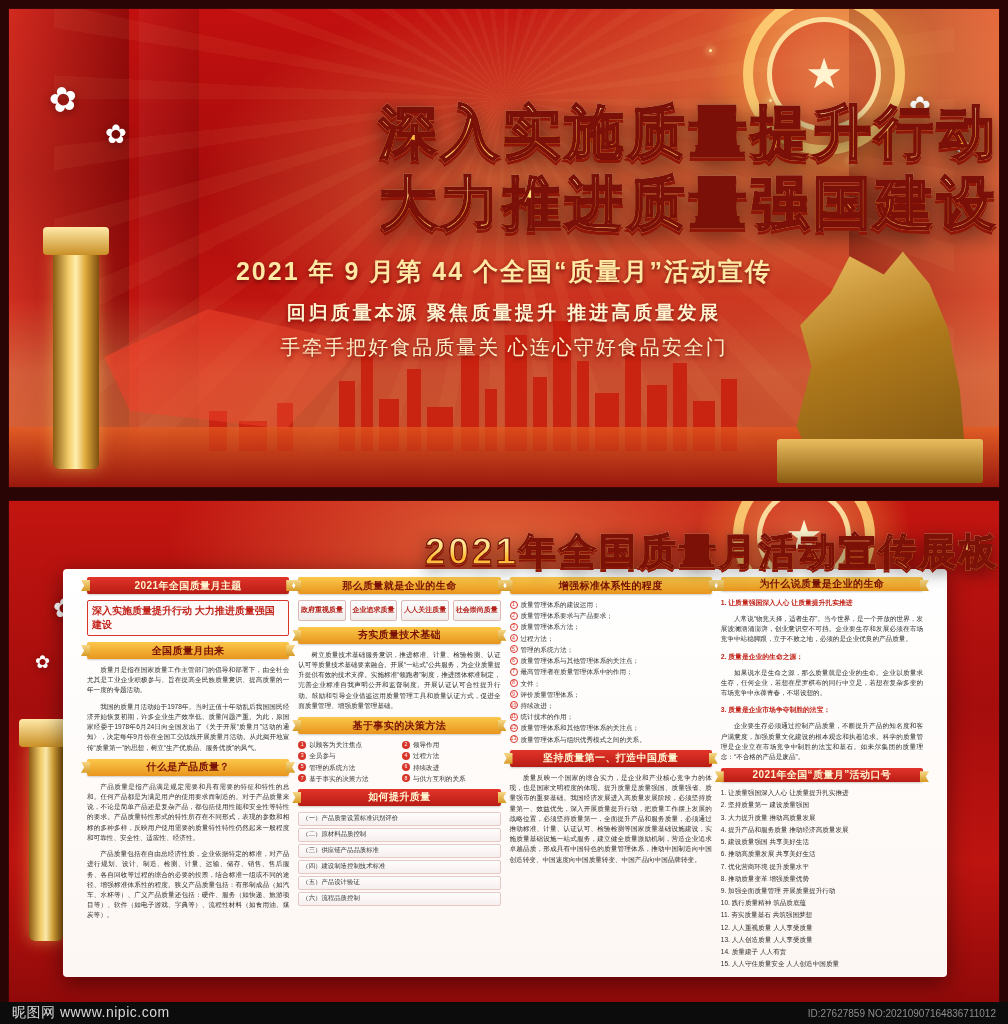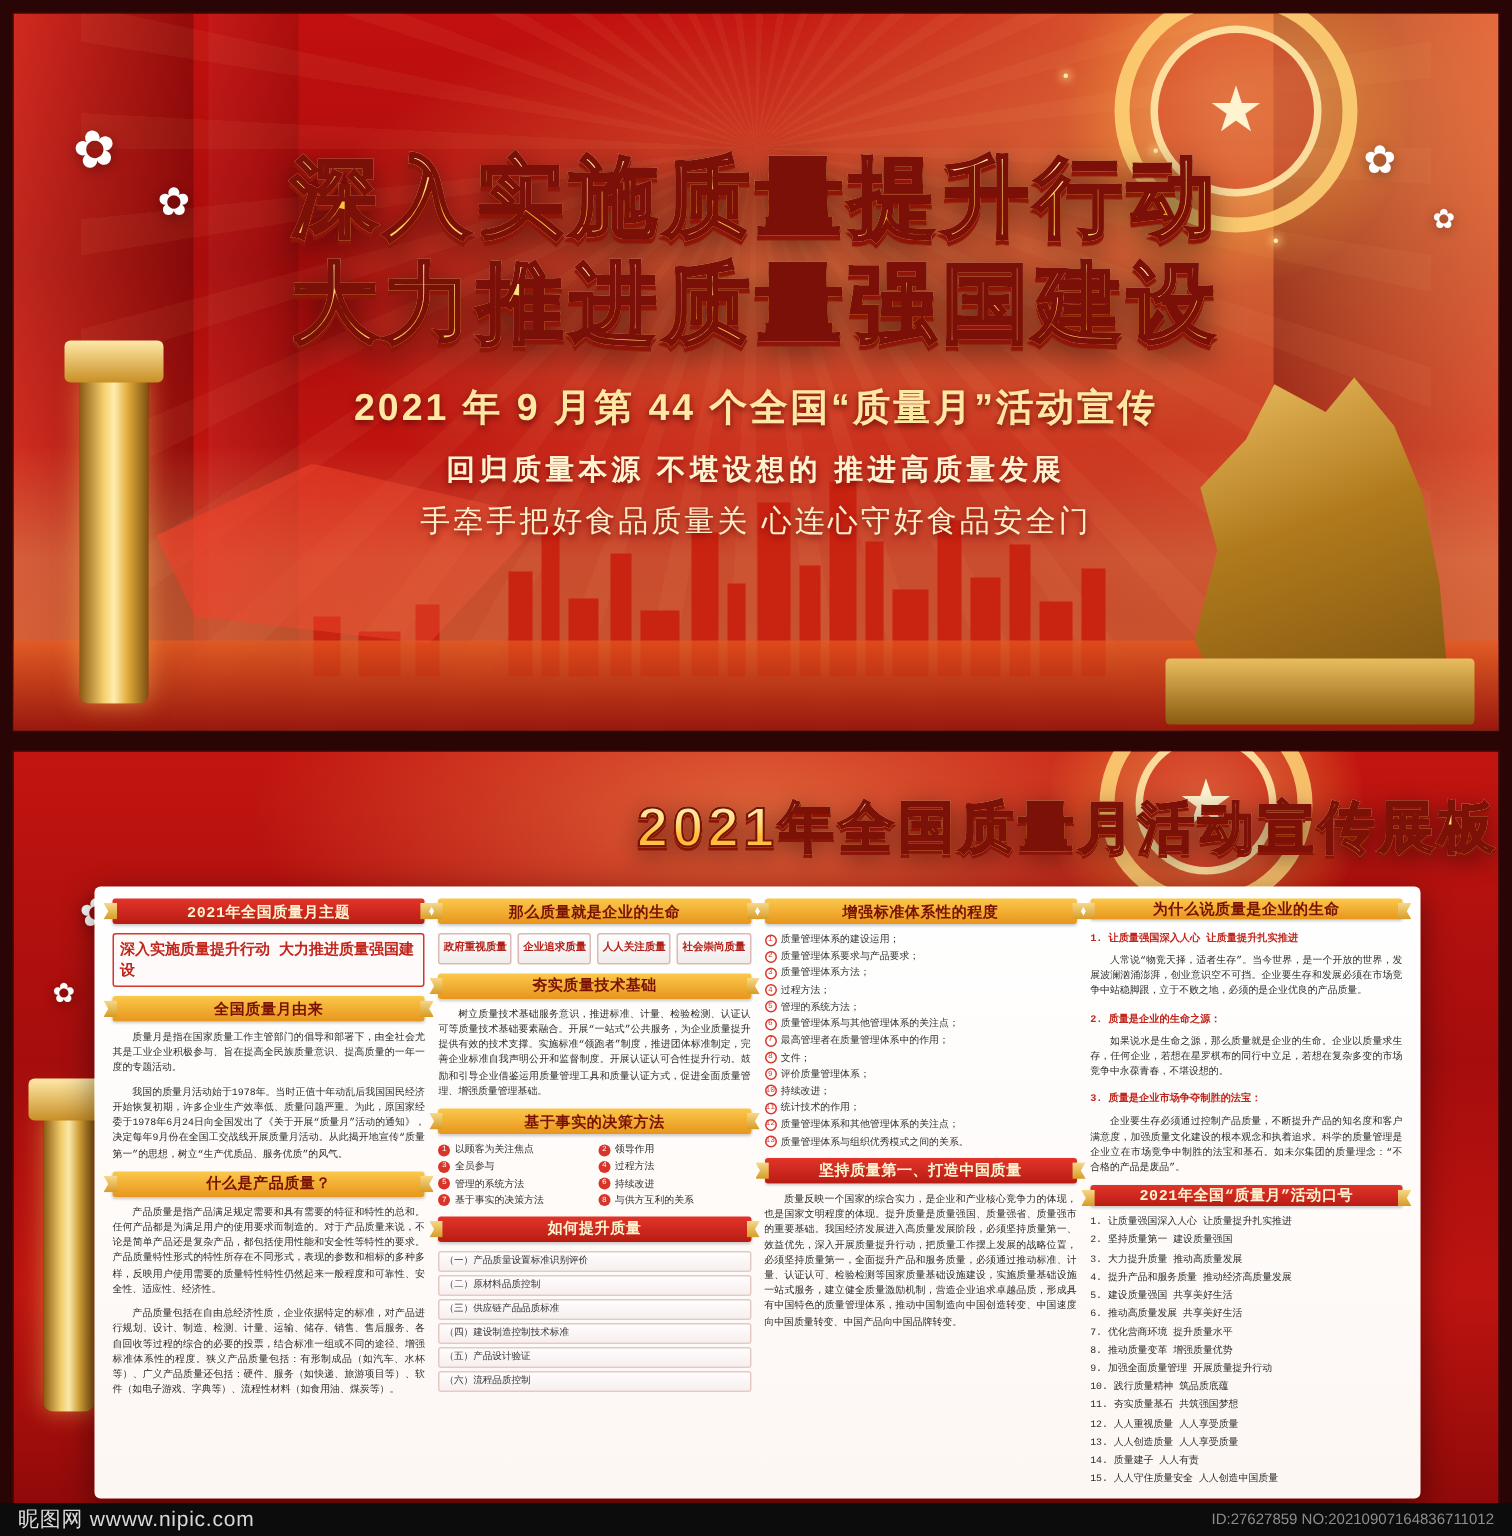--- a/index.html
+++ b/index.html
@@ -72,20 +72,21 @@
   
   .dove { position:absolute; color:#fff; font-size:34px; text-shadow:0 2px 8px rgba(0,0,0,.35); }
 
   .banner-text { position:absolute; left:0; right:0; top:88px; text-align:center; z-index:6; }
   .headline {
     font-size:58px; font-weight:700; letter-spacing:4px; line-height:1.22;
     background:linear-gradient(180deg,#fff6cf 0%, #ffe07a 38%, #ffb62e 62%, #ffe9a6 100%);
     -webkit-background-clip:text; background-clip:text; color:transparent;
     -webkit-text-stroke:2px #7a1007;
     filter:drop-shadow(0 3px 0 #8e1507) drop-shadow(0 6px 10px rgba(0,0,0,.45));
+    text-align:right;
   }
   .subline { margin-top:16px; font-size:25px; font-weight:700; color:#ffe8a4; letter-spacing:2px;
              text-shadow:0 2px 4px rgba(100,10,5,.9); }
   .taglines { margin-top:12px; font-size:19px; color:#fff3d0; letter-spacing:3px; font-weight:700;
               text-shadow:0 2px 4px rgba(110,10,5,.9); }
   .taglines .t2 { font-size:20px; margin-top:8px; letter-spacing:2px; color:#ffeec7; font-weight:400; }
 
   
   .board {
     position:absolute; left:8px; top:500px; width:992px; height:516px;
@@ -97,24 +98,24 @@
   .board .medal2 { position:absolute; right:90px; top:-70px; width:210px; height:210px; }
   .board-title-wrap { position:absolute; left:0; right:0; top:26px; text-align:right; z-index:5;padding-left:48px; }
   .board-title {
     display:inline-block; font-size:37px; font-weight:700; letter-spacing:3px;
     background:linear-gradient(180deg,#fff7d3 0%, #ffe183 40%, #ffb62b 64%, #ffeeb0 100%);
     -webkit-background-clip:text; background-clip:text; color:transparent;
     -webkit-text-stroke:1.5px #7c1107;
     filter:drop-shadow(0 2px 0 #8b1407) drop-shadow(0 4px 8px rgba(0,0,0,.4));
   }
   .paper {
-    position:absolute; left:54px; top:90px; width:884px; height:408px;
+    position:absolute; left:54px; top:68px; width:884px; height:408px;
     background:linear-gradient(180deg,#ffffff,#fdf7f3);
     border-radius:4px; box-shadow:0 6px 22px rgba(0,0,0,.45);
-    padding:8px 12px; display:flex; gap:9px; overflow:hidden;font-family:Liberation Mono, monospace;
+    padding:8px 24px; display:flex; gap:9px; overflow:hidden;
   }
   .col { flex:1; display:flex; flex-direction:column; gap:6px; min-width:0; }
 
   .sec-title {
     position:relative; height:17px; border-radius:2px;
     background:linear-gradient(180deg,#fbc84b,#e8951d);
     color:#7a1105; font-size:10px; font-weight:700; letter-spacing:.4px;
     display:flex; align-items:center; justify-content:center;
     box-shadow:0 1px 2px rgba(0,0,0,.2);
   }
@@ -221,21 +222,21 @@
   <div class="dove" style="left:40px; top:70px; transform:rotate(-12deg);">✿</div>
   <div class="dove" style="left:96px; top:110px; font-size:26px;">✿</div>
   <div class="dove" style="left:900px; top:82px; font-size:26px;">✿</div>
   <div class="dove" style="left:946px; top:126px; font-size:18px;">✿</div>
 
   <div class="banner-text">
     <div class="headline">深入实施质量提升行动</div>
     <div class="headline">大力推进质量强国建设</div>
     <div class="subline">2021 年 9 月第 44 个全国“质量月”活动宣传</div>
     <div class="taglines">
-      <div>回归质量本源  不堪设想的  推进高质量发展</div>
+      <div>回归质量本源  聚焦质量提升  推进高质量发展</div>
       <div class="t2">手牵手把好食品质量关 心连心守好食品安全门</div>
     </div>
   </div>
 </div>
 
 <div class="board">
   <div class="medal medal2">
     <div class="ring r1"></div>
       <div class="ring r2"></div>
       <div class="ring r3"></div>

